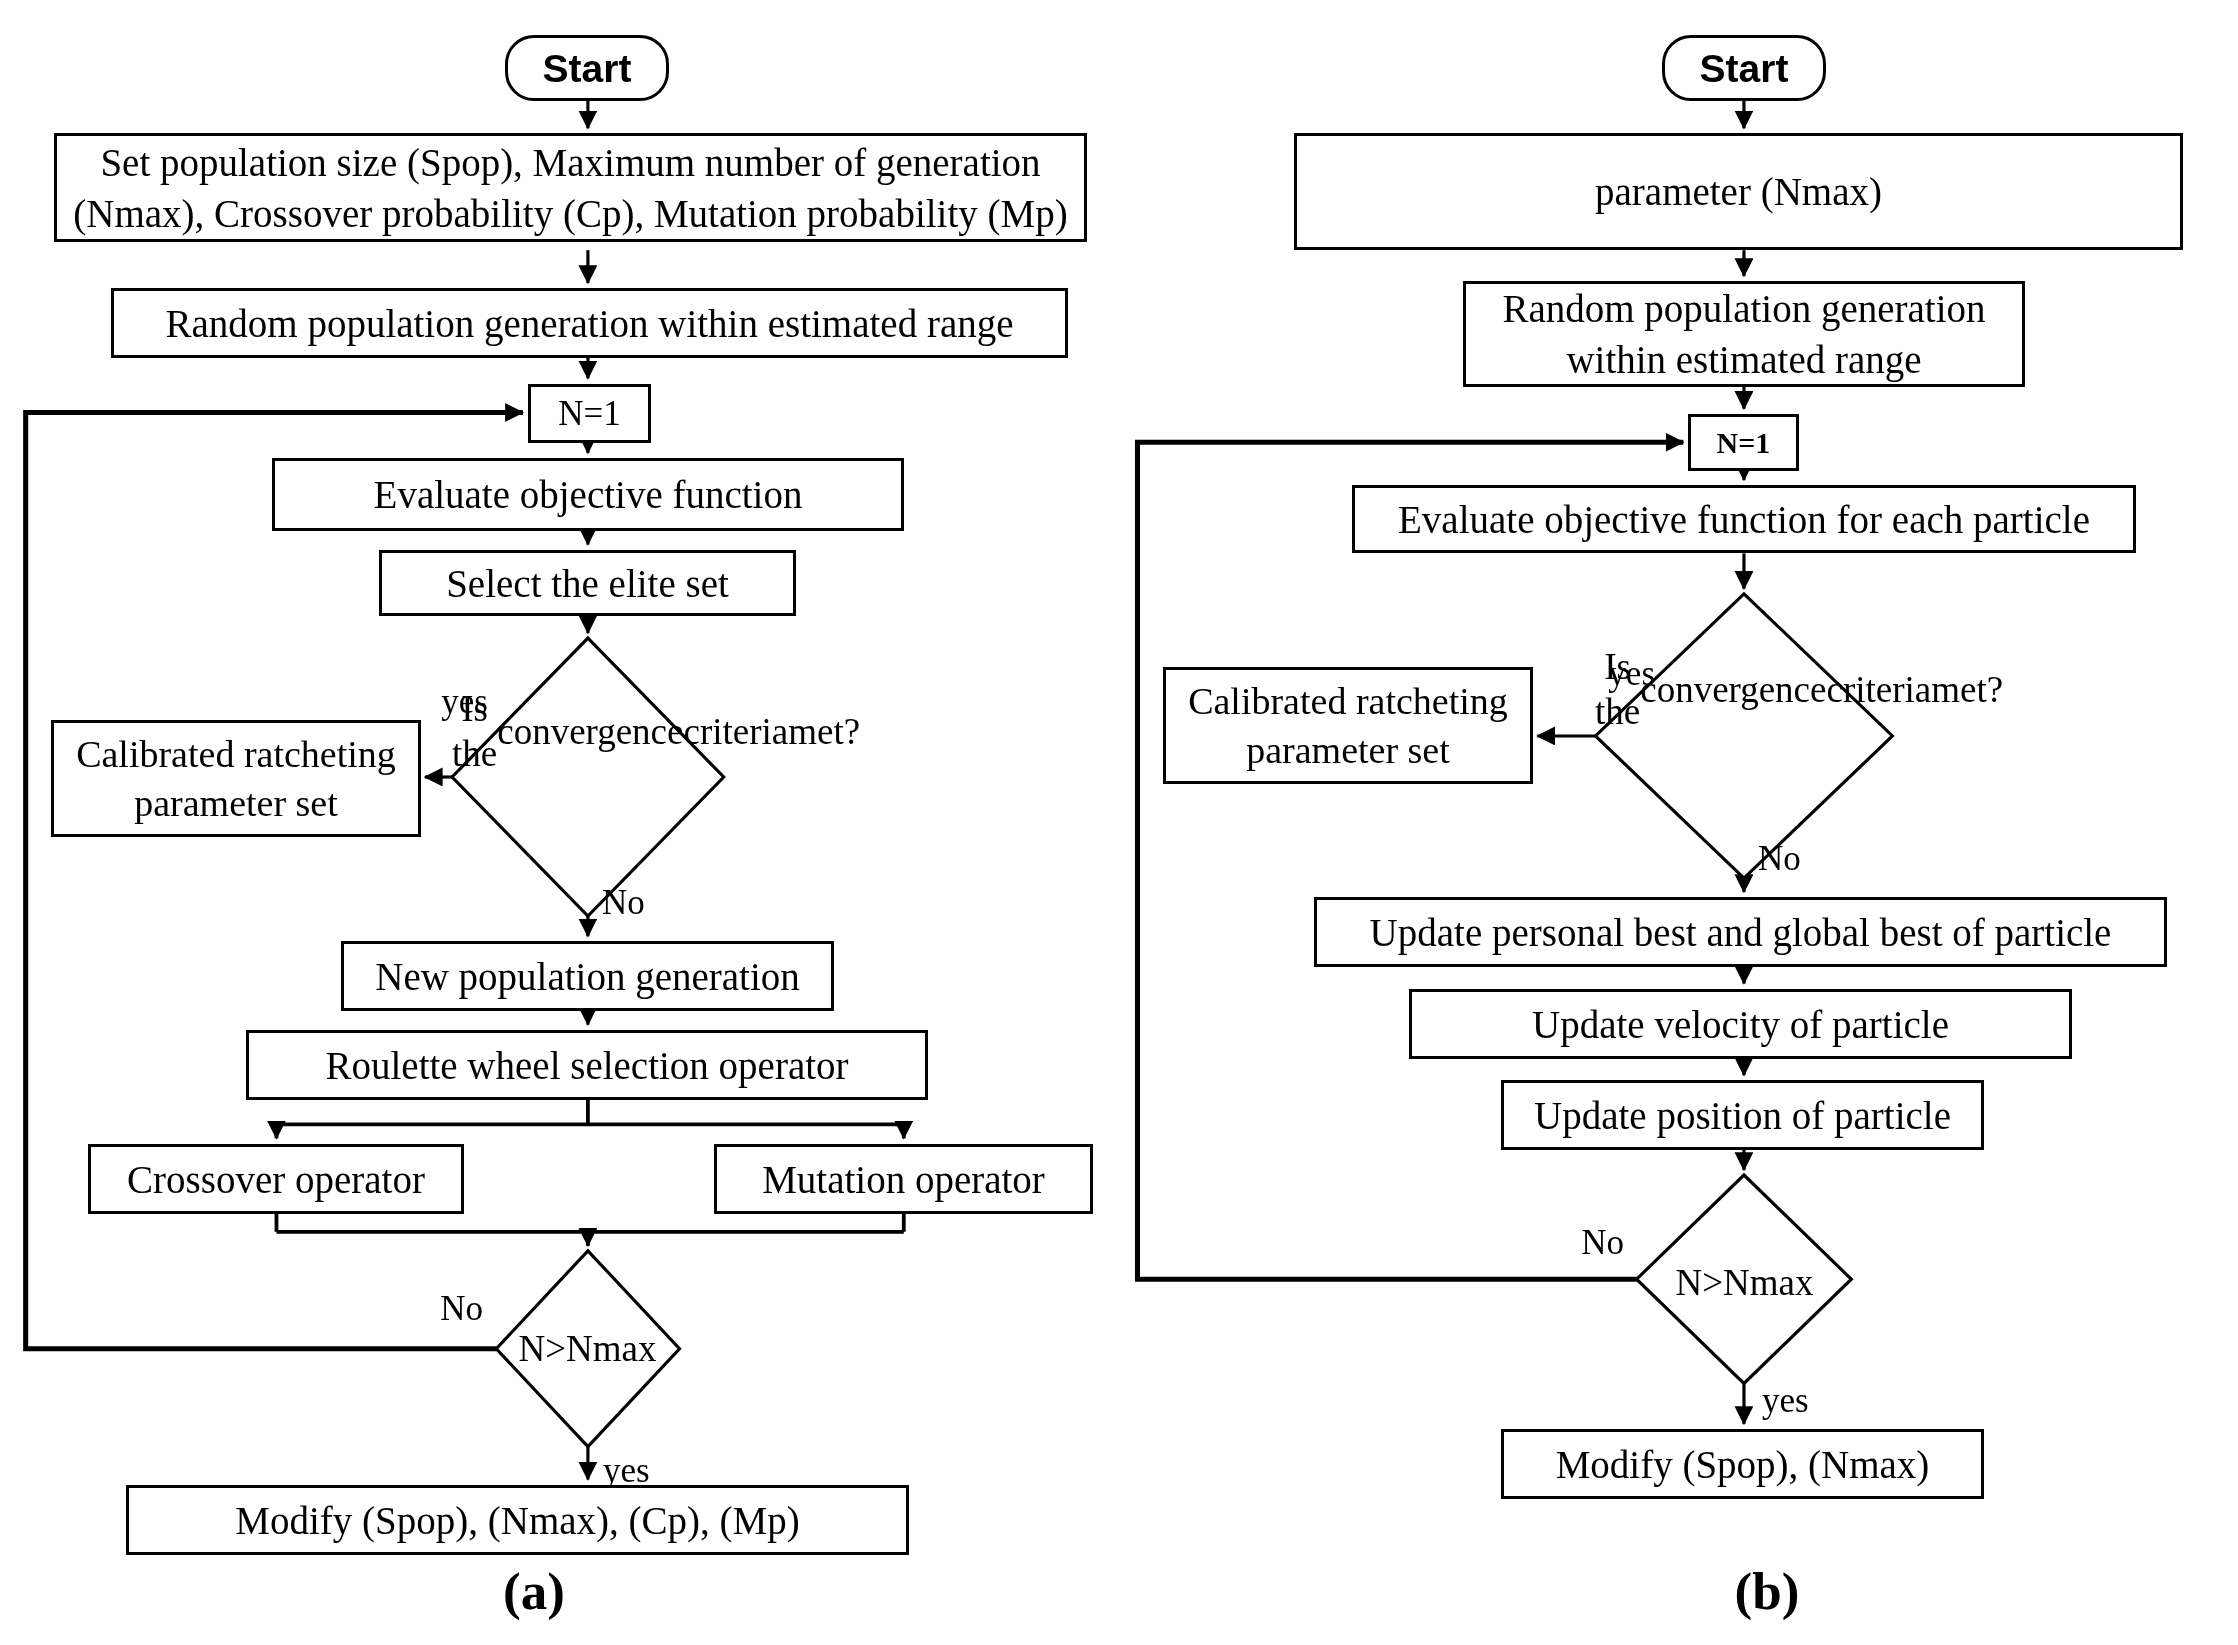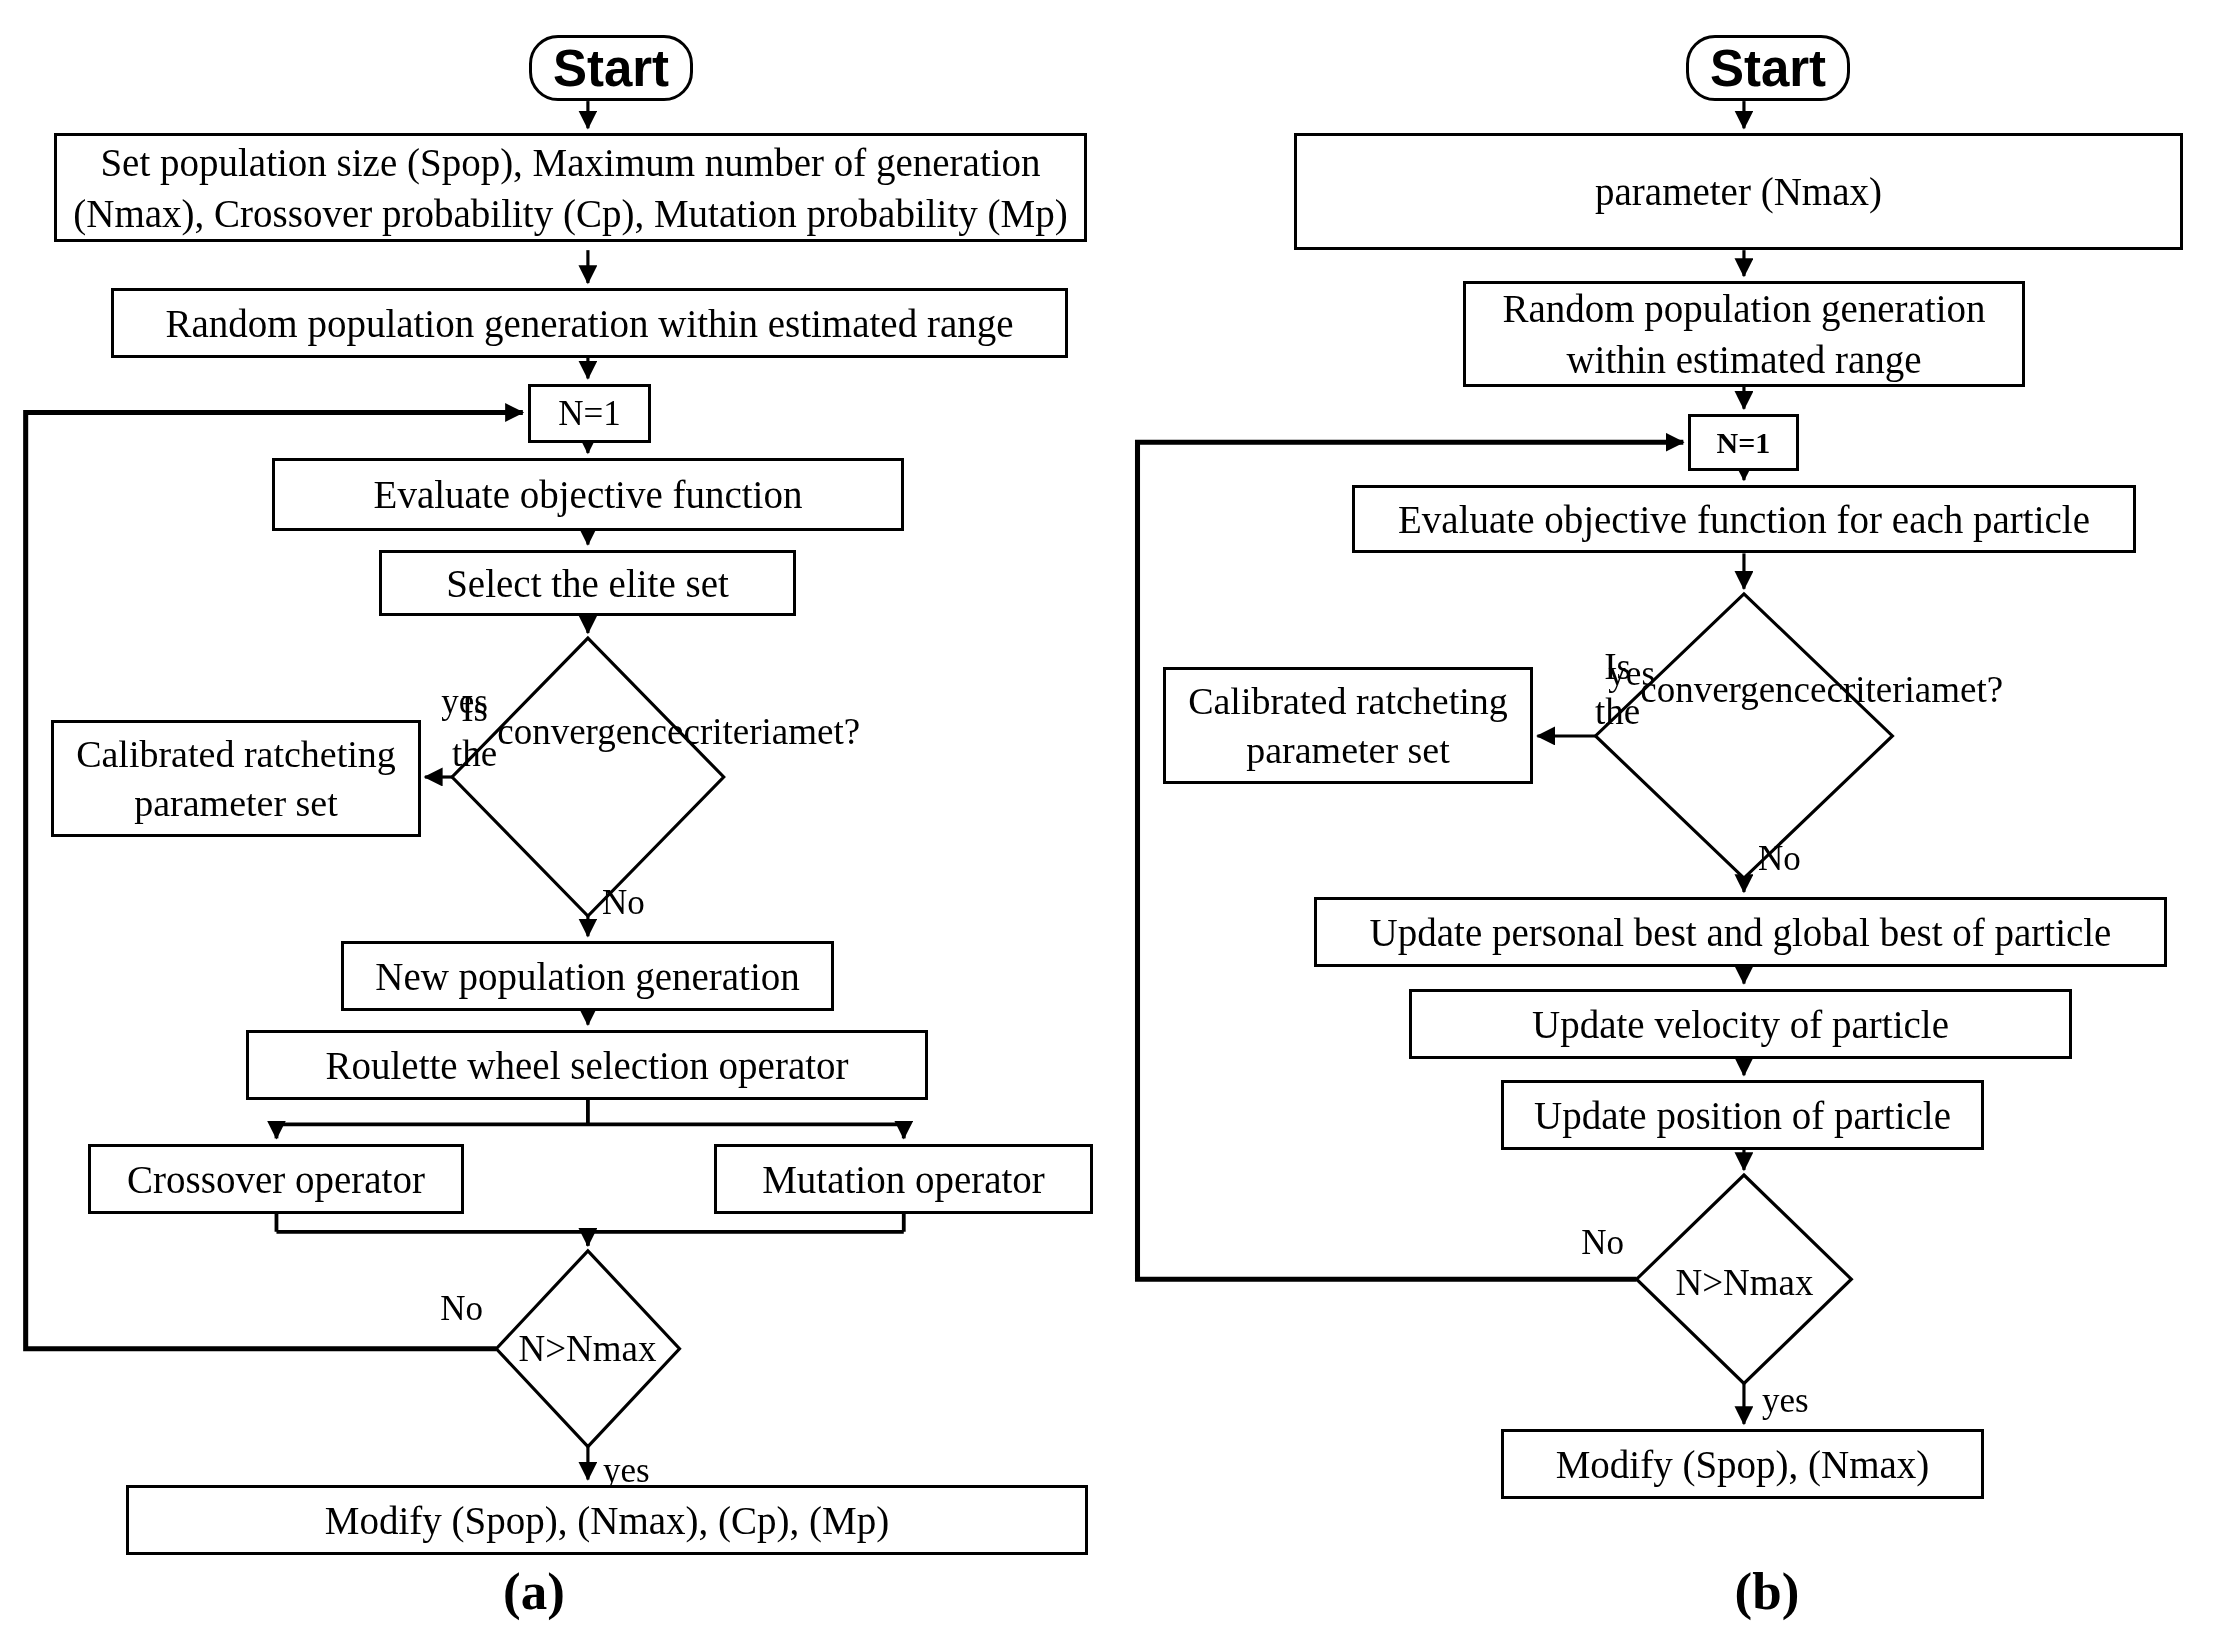--- a/index.html
+++ b/index.html
@@ -3,21 +3,21 @@
 <meta charset="utf-8">
 <style>
   html,body{margin:0;padding:0;background:#fff;}
   .canvas{position:relative;width:2239px;height:1645px;background:#ffffff;overflow:hidden;
           font-family:"Liberation Serif",serif;color:#000;}
   .wires{position:absolute;left:0;top:0;width:2239px;height:1645px;}
   .box{position:absolute;box-sizing:border-box;border:3.2px solid #000;background:#fff;
        display:flex;flex-direction:column;align-items:center;justify-content:center;
        text-align:center;font-size:39px;line-height:51px;padding:0 6.3px;}
   .start{border-width:3.8px;border-radius:29px;
-         font-family:"Liberation Sans",sans-serif;font-weight:bold;font-size:51px;margin-left:24px;}
+         font-family:"Liberation Sans",sans-serif;font-weight:bold;font-size:39px;}
   .nbox{font-size:35px;}
   .nbox-b{font-size:30px;font-weight:bold;}
   .cal{font-size:38px;line-height:49px;}
   .dtext{position:absolute;display:flex;flex-direction:row;align-items:center;justify-content:flex-start;
          text-align:center;font-size:37px;line-height:45px;}
   .dtext-one{position:absolute;display:flex;align-items:center;justify-content:center;
          text-align:center;font-size:37px;}
   .lbl{position:absolute;font-size:35px;line-height:40px;}
   .cap{position:absolute;font-size:53px;font-weight:bold;text-align:center;}
 </style>
@@ -135,21 +135,21 @@
   <div class="box" style="left:714px;top:1144px;width:379px;height:70px;">
     <div>Mutation operator</div>
   </div>
 
   <div class="lbl" style="left:363px;top:1289px;width:120px;text-align:right;">No</div>
 
   <div class="dtext-one" style="left:496px;top:1327px;width:183px;">N&gt;Nmax</div>
 
   <div class="lbl" style="left:603px;top:1451px;width:95px;text-align:left;">yes</div>
 
-  <div class="box" style="left:126px;top:1485px;width:962px;height:70px;">
+  <div class="box" style="left:126px;top:1485px;width:783px;height:70px;">
     <div>Modify (Spop), (Nmax), (Cp), (Mp)</div>
   </div>
 
   <div class="cap" style="left:218px;top:1561px;width:632px;">(a)</div>
 
   <div class="box start" style="left:1662px;top:35px;width:164px;height:66px;">
     <div>Start</div>
   </div>
 
   <div class="box" style="left:1294px;top:133px;width:889px;height:117px;">

